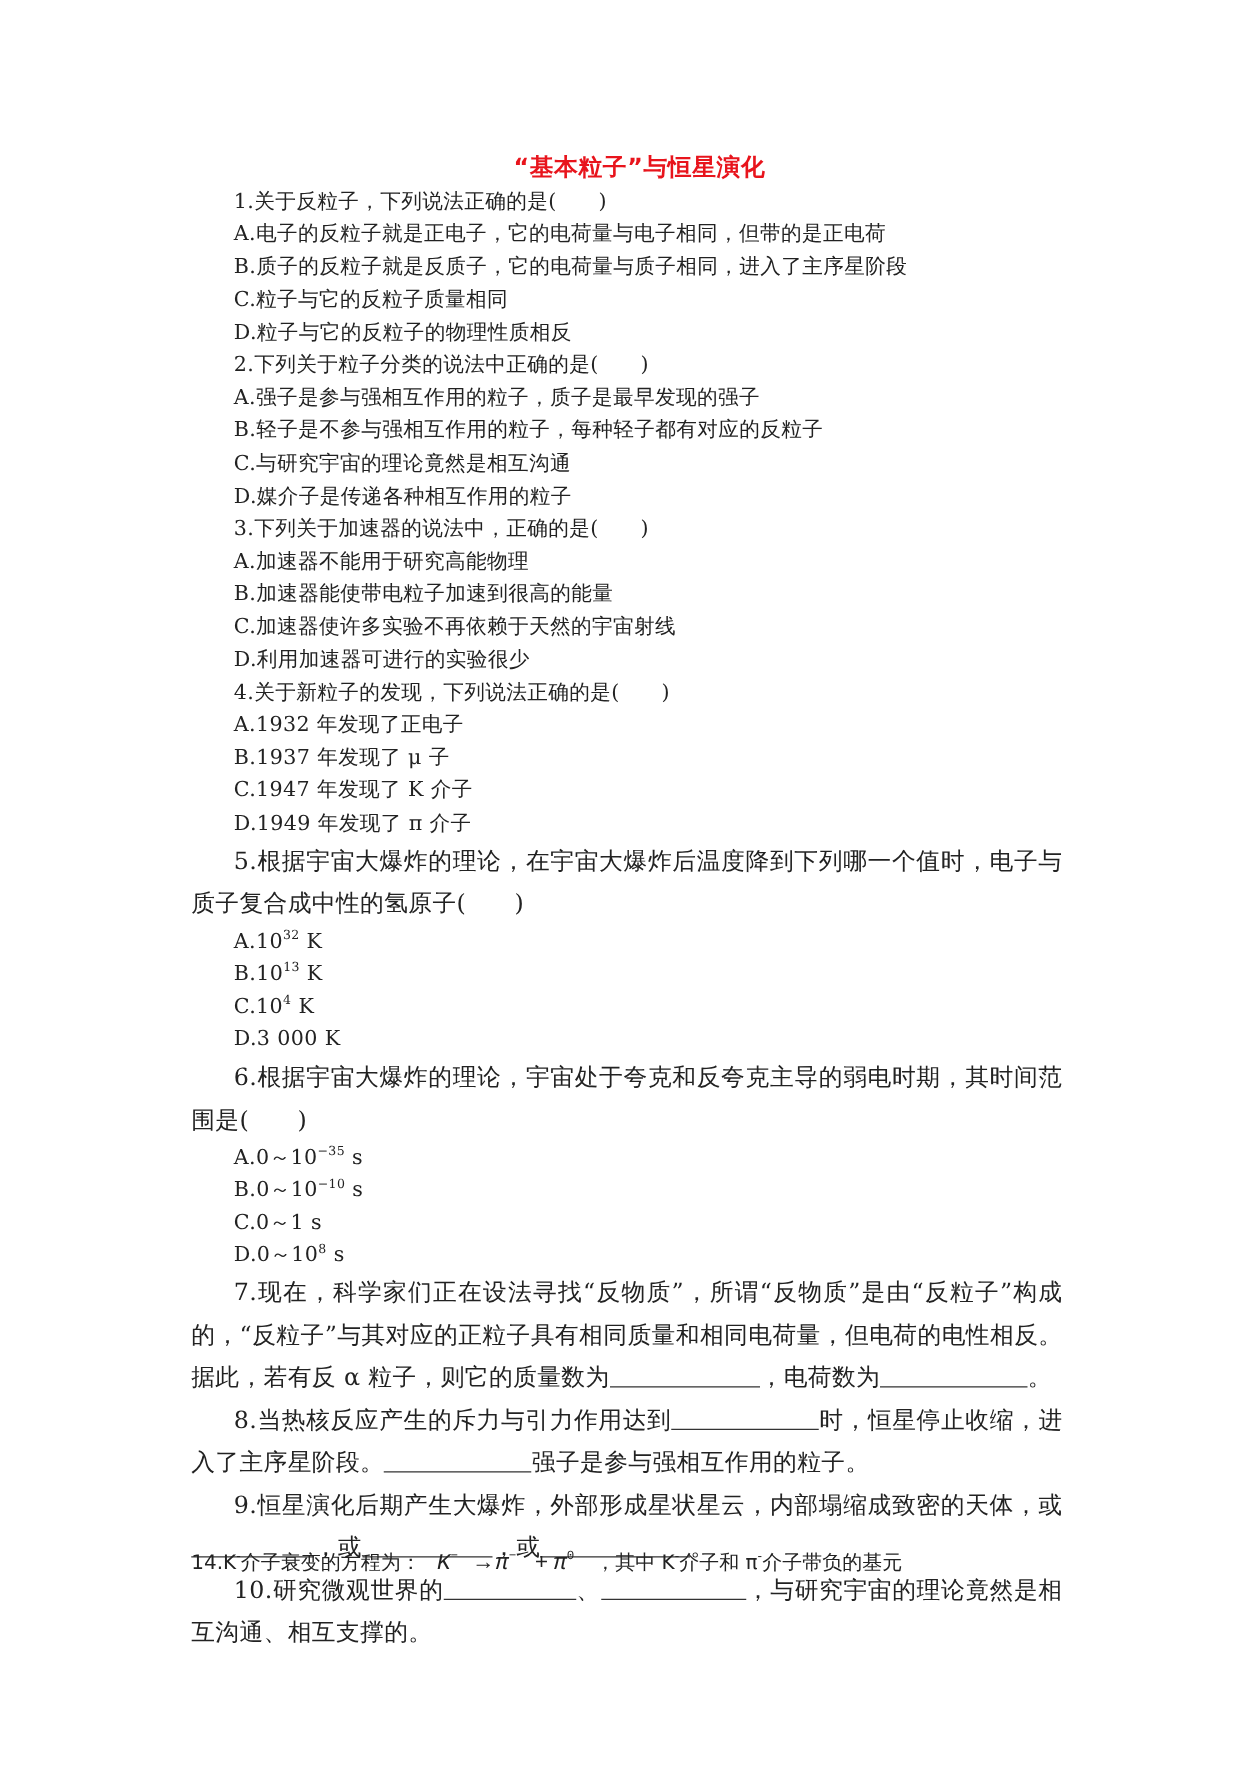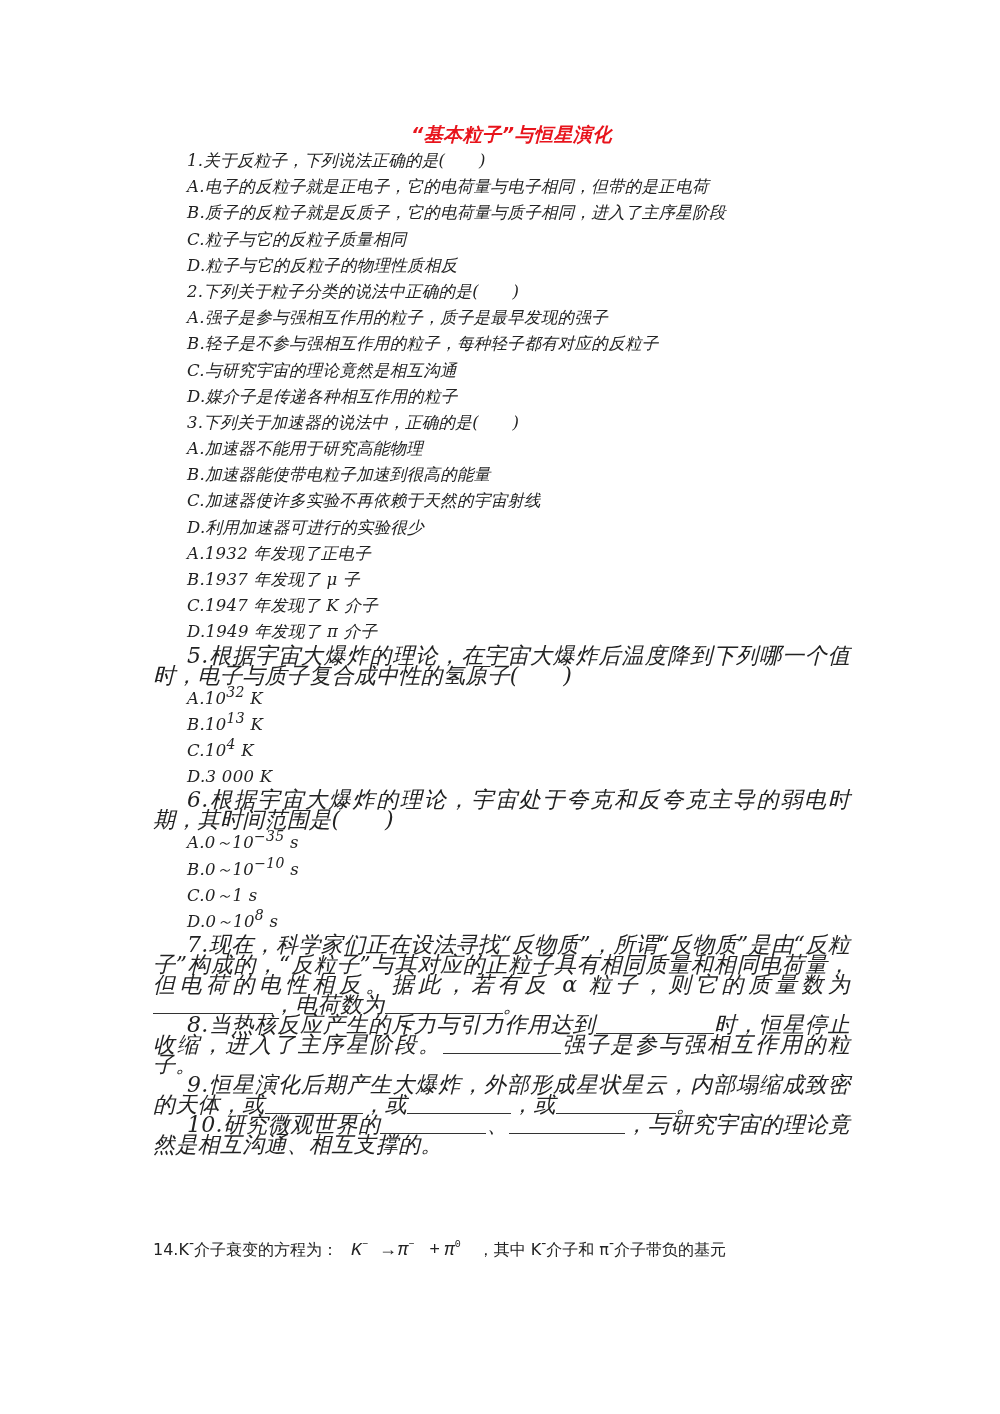--- a/index.html
+++ b/index.html
@@ -13,21 +13,20 @@
       position: relative;
       overflow: hidden;
       font-family: "DejaVu Serif", "Liberation Serif", serif;
       color: #222222;
     }
     .page {
       position: absolute;
       left: 153px;
       top: 120px;
       width: 697px;
-      font-style: italic;
     }
     .title {
       text-align: center;
       font-family: "DejaVu Sans", "Liberation Sans", sans-serif;
       font-weight: bold;
       font-size: 19px;
       color: #e8141c;
       height: 28px;
       line-height: 28px;
       margin-left: 20px;
@@ -35,28 +34,28 @@
     }
     .line {
       font-size: 16.5px;
       line-height: 26.2px;
       height: 26.2px;
       white-space: nowrap;
       letter-spacing: 0.3px;
     }
     .indent { padding-left: 34px; }
     .para {
-      font-size: 22px;
-      line-height: 20px;
+      font-size: 19px;
+      line-height: 34px;
       text-align: justify;
       text-indent: 34px;
       letter-spacing: 0.3px;
     }
     sup {
-      font-size: 14px;
+      font-size: 10px;
       vertical-align: 7px;
       line-height: 0;
     }
     .blank {
       display: inline-block;
       border-bottom: 1px solid #333;
       height: 16px;
       vertical-align: -2px;
     }
     .q11 {
@@ -102,20 +101,21 @@
 
   <div>
     <div class="line indent">3.下列关于加速器的说法中，正确的是(　　)</div>
     <div class="line indent">A.加速器不能用于研究高能物理</div>
     <div class="line indent">B.加速器能使带电粒子加速到很高的能量</div>
     <div class="line indent">C.加速器使许多实验不再依赖于天然的宇宙射线</div>
     <div class="line indent">D.利用加速器可进行的实验很少</div>
   </div>
 
   <div>
+    <div class="line indent">4.关于新粒子的发现，下列说法正确的是(　　)</div>
     <div class="line indent">A.1932 年发现了正电子</div>
     <div class="line indent">B.1937 年发现了 μ 子</div>
     <div class="line indent">C.1947 年发现了 K 介子</div>
     <div class="line indent">D.1949 年发现了 π 介子</div>
   </div>
 
   <div>
     <div class="para">5.根据宇宙大爆炸的理论，在宇宙大爆炸后温度降到下列哪一个值时，电子与质子复合成中性的氢原子(　　)</div>
     <div class="line indent"><span>A.10</span><sup>32</sup><span> K</span></div>
     <div class="line indent"><span>B.10</span><sup>13</sup><span> K</span></div>

